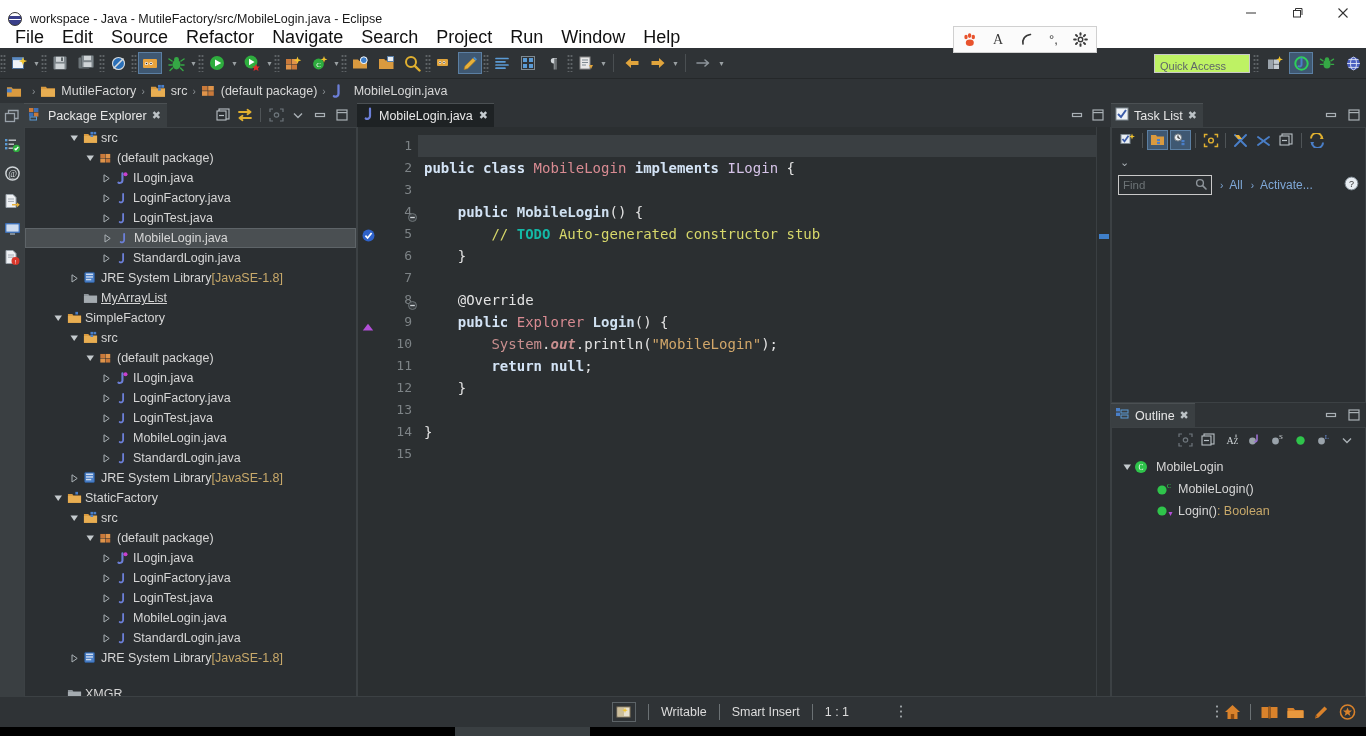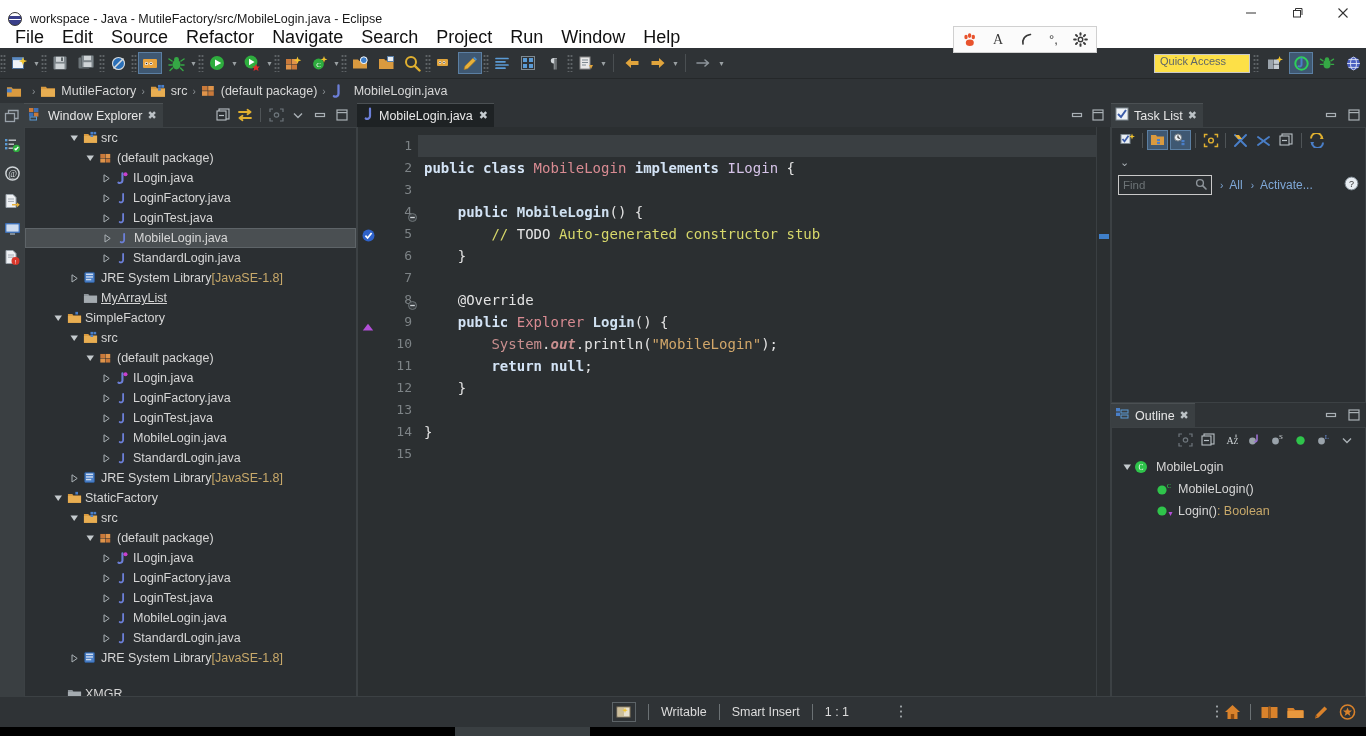--- a/index.html
+++ b/index.html
@@ -58,22 +58,22 @@
     background-image: radial-gradient(circle, #6d7376 1px, transparent 1.2px);
     background-size:3px 4px; opacity:.75; }
   .tb-btn {
     width:24px; height:22px; margin:0 1px; flex:none;
     display:flex; align-items:center; justify-content:center; position:relative;
   }
   .tb-btn.sel { background:#3f5872; border:1px solid #5b7fa3; }
   .tb-caret { width:9px; height:20px; flex:none; display:flex; align-items:center; justify-content:center;
               color:#9aa0a3; font-size:7px; }
   .quick-access {
-    margin-left:auto; width:96px; height:19px; background:#fde047;
-    border:1px solid #c8c8c8; display:flex; align-items:flex-start;
+    margin-left:auto; width:96px; height:19px; background:#bef264;
+    border:1px solid #c8c8c8; display:flex; align-items:flex-end;
     padding-left:5px; flex:none;
   }
   .quick-access span { font-size:11px; color:#5f6669; }
   .persp-btn { width:24px; height:22px; display:flex; align-items:center; justify-content:center; flex:none; margin:0 1px;}
   .persp-btn.active { background:#3f5872; border:1px solid #5b7fa3; }
 
   
   .breadcrumb {
     position:absolute; left:0; top:79px; width:1366px; height:24px;
     background:#2f3336; display:flex; align-items:center; padding-left:6px;
@@ -135,21 +135,21 @@
     position:absolute; left:6px; white-space:pre;
     font-family:"DejaVu Sans Mono", monospace; font-size:14px; line-height:22px;
   }
   .ed-overview { width:14px; background:#2b2f31; position:relative; flex:none; border-left:1px solid #3a3f42; }
 
   .k   { color:#d3e3f5; font-weight:bold; }   
   .cls { color:#d98b92; }                      
   .ifc { color:#d6c3e8; }                      
   .pln { color:#e3e3e3; }                      
   .cmt { color:#d7d86a; }                      
-  .todo{ color:#e5e5e5; font-weight:normal; }
+  .todo{ color:#14b8a6; font-weight:bold; }
   .str { color:#d2a76a; }                      
   .fld { color:#c98f8f; }                      
   .itl { color:#c98f8f; font-style:italic; font-weight:bold; }
   .mtd { color:#cfe0f0; font-weight:bold; }
 
   
   .task-panel { position:absolute; left:1111px; top:103px; width:255px; height:300px; background:#2f3336; }
   .outline-panel { position:absolute; left:1111px; top:403px; width:255px; height:294px; background:#2f3336;text-align:right; }
   .rp-header { height:24px; display:flex; align-items:center; }
   .rp-tab { height:24px; display:flex; align-items:center; padding:0 6px 0 4px; background:#3a3f42; border-top:1px solid #4b5053; }
@@ -607,21 +607,21 @@
       <div class="pkg-tab">
         <span>
           <svg width="15" height="14" viewBox="0 0 15 14">
             <rect x="1" y="1" width="4.4" height="4" fill="#c9793a"></rect>
               <rect x="6" y="1" width="4.4" height="4" fill="#3f6fb5"></rect>
             <rect x="1" y="5.6" width="4.4" height="4" fill="#3f6fb5"></rect>
               <rect x="6" y="5.6" width="4.4" height="4" fill="#c9793a"></rect>
             <rect x="2" y="10" width="6.5" height="3" fill="none" stroke="#5b9bd5"></rect>
           </svg>
         </span>
-        <span class="pkg-tab-label">Window Explorer</span>
+        <span class="pkg-tab-label">Package Explorer</span>
         <span style="font-size:11px;color:#bcc2c6;">✖</span>
       </div>
       <div class="pkg-hdr-tools">
         <div class="ph-btn">
           <svg width="15" height="14" viewBox="0 0 15 14">
             <rect x="3" y="1" width="10" height="10" fill="none" stroke="#b9c0c5" stroke-width="1.1"></rect>
             <rect x="1" y="3" width="9" height="9" fill="#2b2f32" stroke="#b9c0c5" stroke-width="1.1"></rect>
             <line x1="3" y1="7.5" x2="8" y2="7.5" stroke="#b9c0c5" stroke-width="1.2"></line>
           </svg>
         </div>

